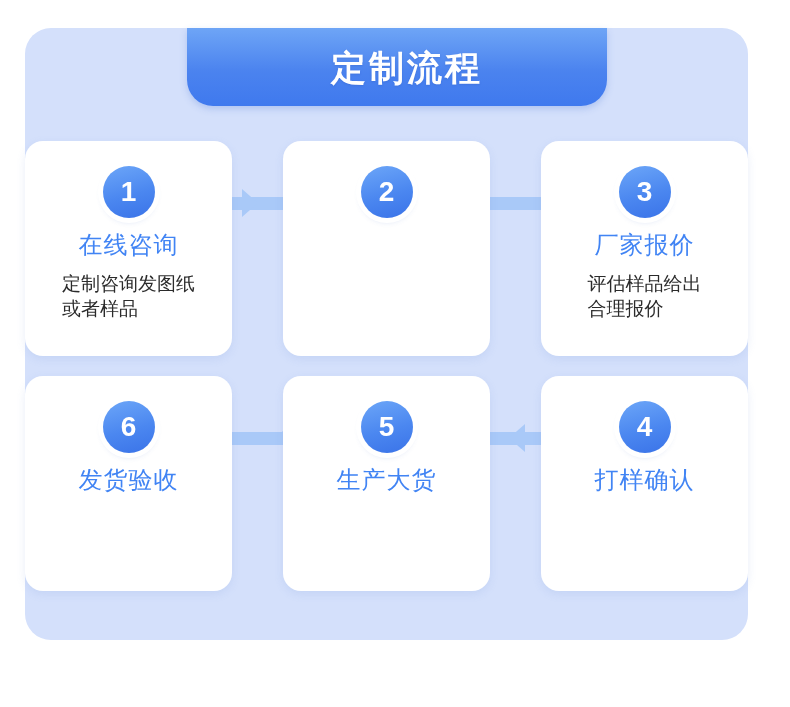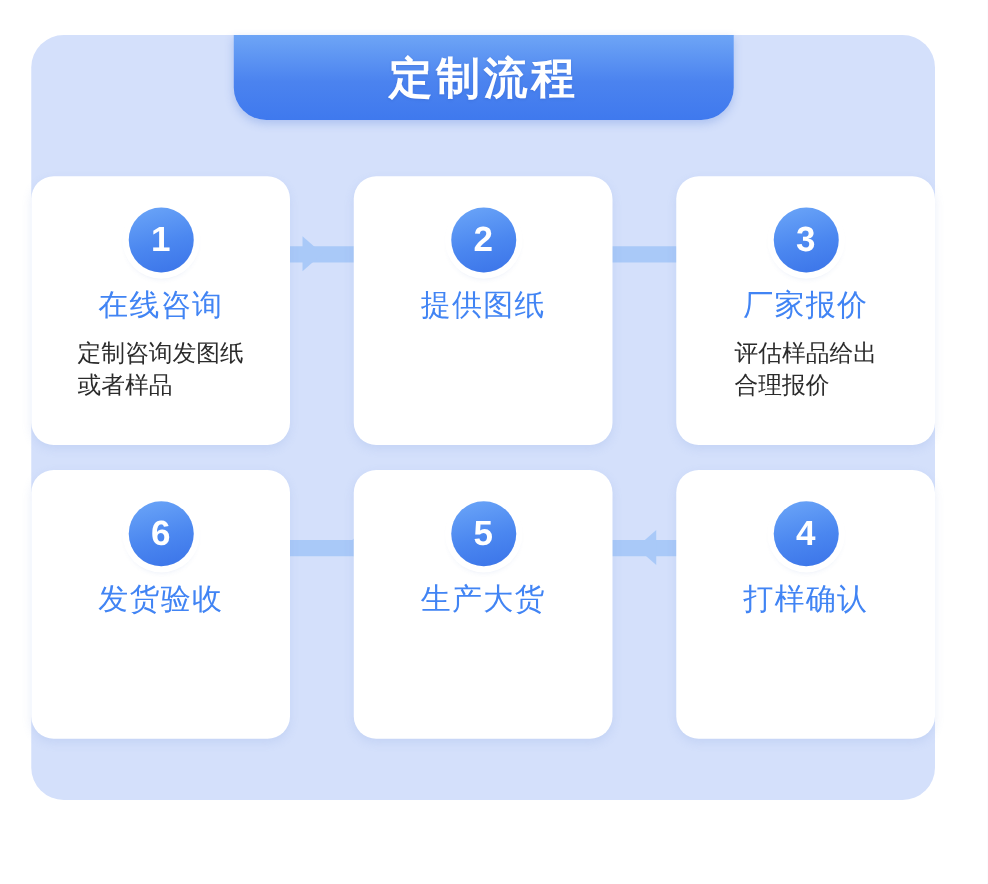--- a/index.html
+++ b/index.html
@@ -31,28 +31,29 @@
     background: #d4e0fb;
     border-radius: 26px;
   }
 
   
   .title-banner {
     position: absolute;
     left: 187px;
     top: 28px;
     width: 400px;
-    height: 68px;
+    height: 78px;
     border-radius: 0 0 26px 26px;
     background: linear-gradient(180deg, #6ea5f6 0%, #4b83ef 55%, #3f79ee 100%);
     box-shadow: 0 3px 7px rgba(90,130,220,0.30);
     display: flex;
     align-items: center;
     justify-content: center;
     z-index: 6;
+    padding-left: 20px;
   }
   .title-text {
     color: #ffffff;
     font-size: 35px;
     font-weight: bold;
     letter-spacing: 3px;
     line-height: 1;
     text-shadow: 0 1px 2px rgba(40,80,180,0.25);
   }
 
@@ -192,21 +193,20 @@
         </div>
         <div class="card-title">在线咨询</div>
         <div class="card-desc">定制咨询发图纸
 或者样品</div>
       </div>
 
       <div class="card">
         <div class="num-circle">
           <span>2</span>
         </div>
-        <div class="card-title">提供图纸</div>
       </div>
 
       <div class="card">
         <div class="num-circle">
           <span>3</span>
         </div>
         <div class="card-title">厂家报价</div>
         <div class="card-desc">评估样品给出
 合理报价</div>
       </div>

